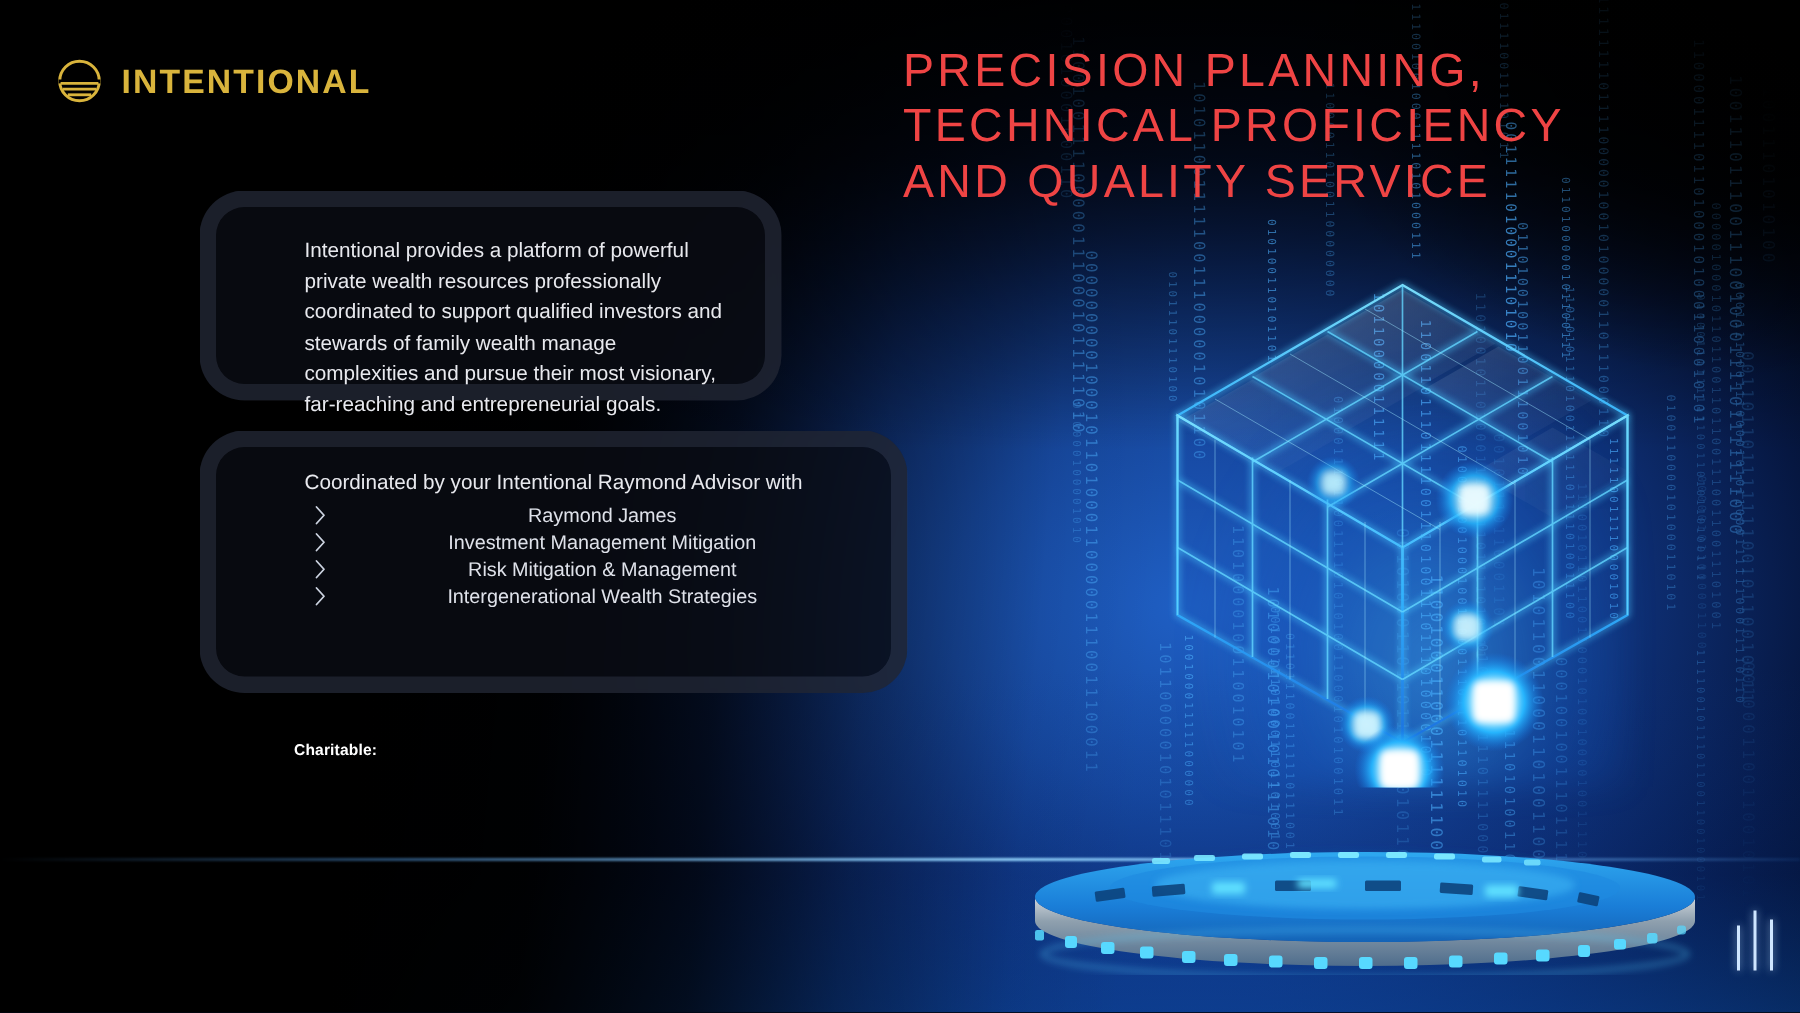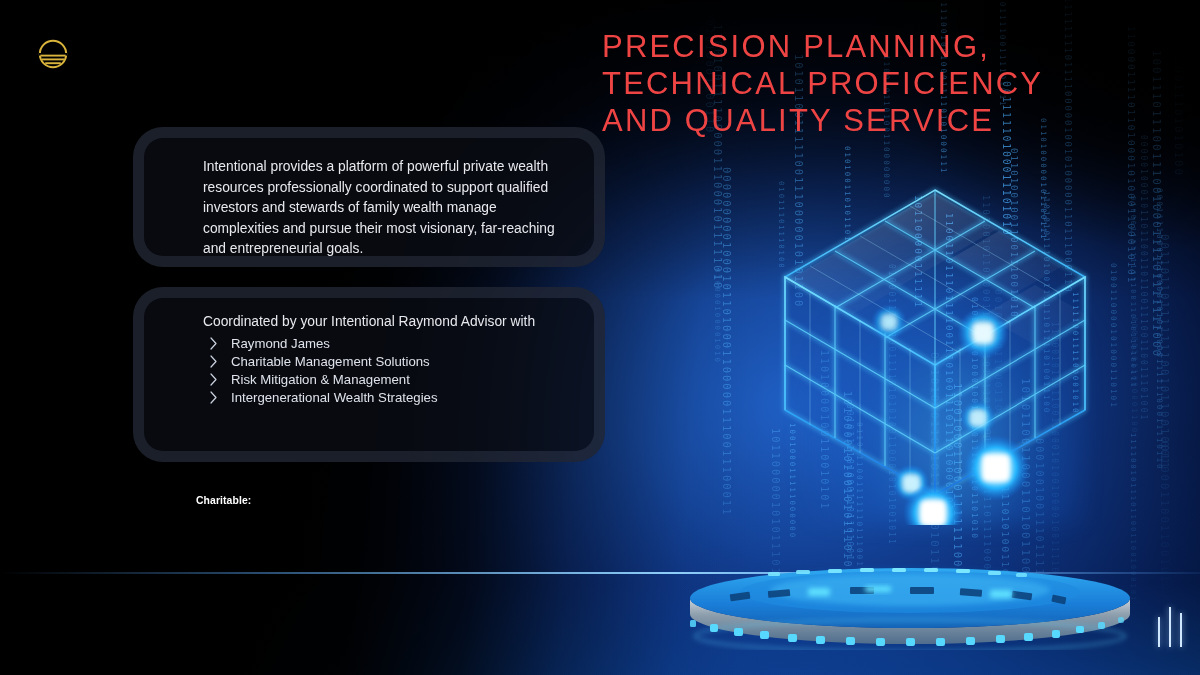--- a/index.html
+++ b/index.html
@@ -126,21 +126,21 @@
   .headline div { white-space: nowrap; }
 
   
   .card {
     position: absolute;
     border-radius: 30px;
     background: rgba(10,12,20,0.80);
     border: 11px solid rgba(160,180,225,0.13);
     backdrop-filter: blur(2px);
   }
-  #card-intro { left: 133px; top: 127px; width: 472px; height: 140px; }
+  #card-intro { left: 133px; top: 127px; width: 388px; height: 140px; }
   #card-list  { left: 133px; top: 287px; width: 472px; height: 175px; }
 
   .card-inner { padding: 19px 22px 0 59px; }
   #card-list .card-inner { padding: 14px 22px 0 59px; }
 
   .body-text {
     color: #e8e9ee;
     font-size: 13.8px;
     line-height: 20.6px;
     font-weight: 400;
@@ -152,20 +152,21 @@
     margin-bottom: 3px;
   }
   ul.bullets { list-style: none; }
   ul.bullets li {
     position: relative;
     color: #dfe2ea;
     font-size: 13.2px;
     line-height: 18px;
     padding-left: 28px;
     margin-bottom: 0px;
+    text-align: center;
   }
   ul.bullets li .chev {
     position: absolute; left: 6px; top: 1px;
     width: 9px; height: 15px;
   }
   ul.bullets li .chev svg { display: block; }
 
   
   .disclosures { position: absolute; left: 196px; top: 495px; width: 408px; }
   .disc-title {
@@ -424,20 +425,21 @@
   <div class="logo">
     <svg class="logo-mark" viewBox="0 0 34 34">
       <circle cx="17" cy="16" r="13.2" fill="none" stroke="#d9b43c" stroke-width="2"></circle>
       <rect x="3" y="15" width="28" height="2.6" fill="#000"></rect>
       <g stroke="#d9b43c" stroke-width="1.9" stroke-linecap="butt">
         <line x1="4.4" y1="17.6" x2="29.6" y2="17.6"></line>
         <line x1="6.0" y1="21.4" x2="28.0" y2="21.4"></line>
         <line x1="9.2" y1="25.2" x2="24.8" y2="25.2"></line>
       </g>
     </svg>
+    <span class="logo-text">INTENTIONAL</span>
   </div>
 
   <div class="headline">
     <div>PRECISION PLANNING,</div>
     <div>TECHNICAL PROFICIENCY</div>
     <div>AND QUALITY SERVICE</div>
   </div>
 
   <div class="card" id="card-intro">
     <div class="card-inner">
@@ -451,21 +453,21 @@
       <ul class="bullets" id="service-list">
           <li><span class="chev">
               <svg viewBox="0 0 9 15" width="9" height="15" fill="none" stroke="#ccd3e0" stroke-width="1.2" stroke-linecap="round" stroke-linejoin="round">
                 <polyline points="2,2 7,7.5 2,13"></polyline>
               </svg>
             </span><span>Raymond James</span></li>
           <li><span class="chev">
               <svg viewBox="0 0 9 15" width="9" height="15" fill="none" stroke="#ccd3e0" stroke-width="1.2" stroke-linecap="round" stroke-linejoin="round">
                 <polyline points="2,2 7,7.5 2,13"></polyline>
               </svg>
-            </span><span>Charitable Management Solutions</span></li>
+            </span><span>Investment Management Mitigation</span></li>
           <li><span class="chev">
               <svg viewBox="0 0 9 15" width="9" height="15" fill="none" stroke="#ccd3e0" stroke-width="1.2" stroke-linecap="round" stroke-linejoin="round">
                 <polyline points="2,2 7,7.5 2,13"></polyline>
               </svg>
             </span><span>Risk Mitigation &amp; Management</span></li>
           <li><span class="chev">
               <svg viewBox="0 0 9 15" width="9" height="15" fill="none" stroke="#ccd3e0" stroke-width="1.2" stroke-linecap="round" stroke-linejoin="round">
                 <polyline points="2,2 7,7.5 2,13"></polyline>
               </svg>
             </span><span>Intergenerational Wealth Strategies</span></li>

